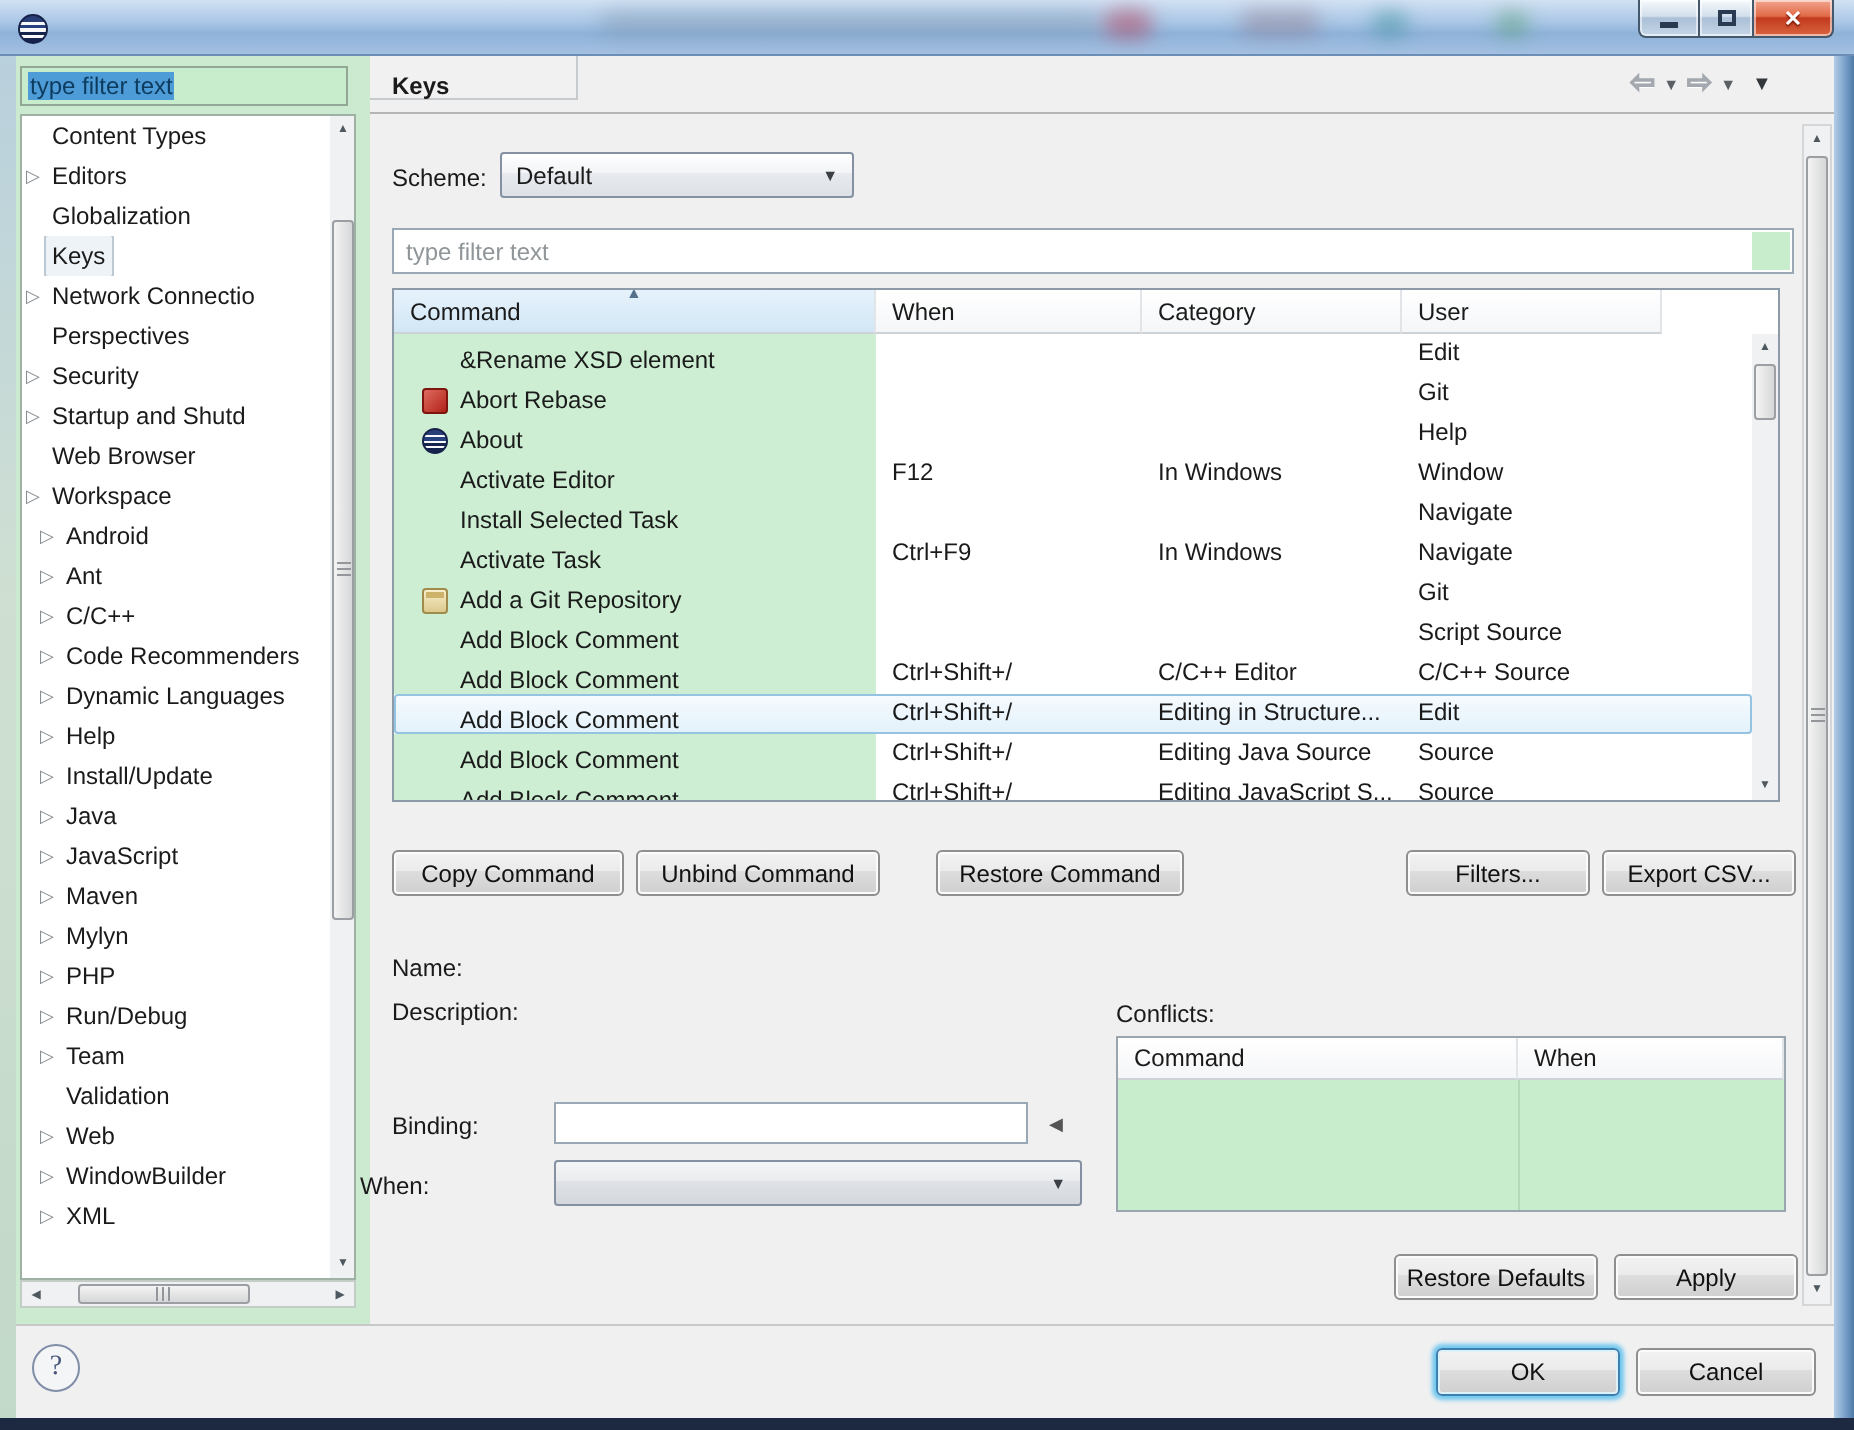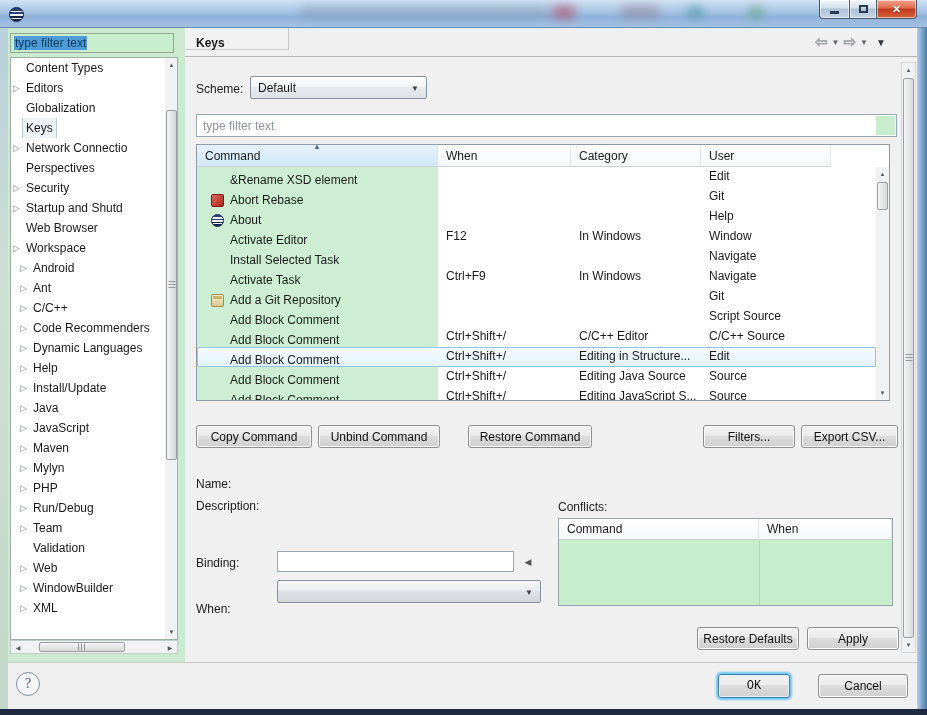--- a/index.html
+++ b/index.html
@@ -136,38 +136,38 @@
   .filters-btn { left:703px; top:425px; width:92px; }
   .export-btn { left:801px; top:425px; width:97px; }
 
   
   .name-lbl { left:196px; top:477px; }
   .desc-lbl { left:196px; top:499px; }
   .desc-box { left:277px; top:494px; width:289px; height:50px; background:#f1f1f1; border:1px solid #c6cacd; }
   .binding-lbl { left:196px; top:556px; }
   .binding-input { left:277px; top:551px; width:237px; height:21px; }
   .binding-arrow { position:absolute; left:519px; top:551px; width:18px; height:21px; display:flex; align-items:center; justify-content:center; color:#555; font-size:9px; }
-  .when-lbl { left:196px; top:586px;margin-top:16px; }
+  .when-lbl { left:180px; top:586px; }
   .when-combo { left:277px; top:580px; width:264px; height:23px;
     background:linear-gradient(#f4f5f6,#e9ebee 45%,#dfe2e6 46%,#d4d8dd); }
   .conflicts-lbl { left:558px; top:500px; }
   .conflicts { position:absolute; left:558px; top:518px; width:335px; height:88px; border:1px solid #9aa5ae; background:#fff; }
   .chead { display:grid; grid-template-columns:200px 133px; height:21px; }
   .cth { background:linear-gradient(#ffffff,#f5f6f8); border-right:1px solid #e2e5e8; border-bottom:1px solid #cdd2d6; padding:3px 8px 0 8px; }
   .cbody { position:absolute; left:0; right:0; top:21px; bottom:0; background:#c7edcc; }
   .cbody::before { content:""; position:absolute; left:200px; top:0; bottom:0; width:1px; background:#b4d8ba; }
   .restoredef-btn { left:697px; top:627px; width:102px; }
   .apply-btn { left:807px; top:627px; width:92px; }
 
   
   .footer-sep { position:absolute; left:8px; top:662px; width:909px; height:1px; background:#c8c8c8; }
   .help-btn { position:absolute; left:16px; top:672px; width:24px; height:24px; border:1px solid #7e8ea6;
     border-radius:50%; display:flex; align-items:center; justify-content:center; color:#47567a;
     font-size:14px; font-family:"Liberation Serif",serif; background:#f4f5f6; }
-  .ok-btn { left:718px; top:674px; width:72px; height:24px;font-family:Liberation Mono, monospace; }
+  .ok-btn { left:718px; top:674px; width:92px; height:24px; }
   .cancel-btn { left:818px; top:674px; width:90px; height:24px; }
 </style>
 </head>
 <body>
 
 <div id="win">
 
   <div class="titlebar">
     <div class="blob b1"></div>
     <div class="blob b5"></div>

